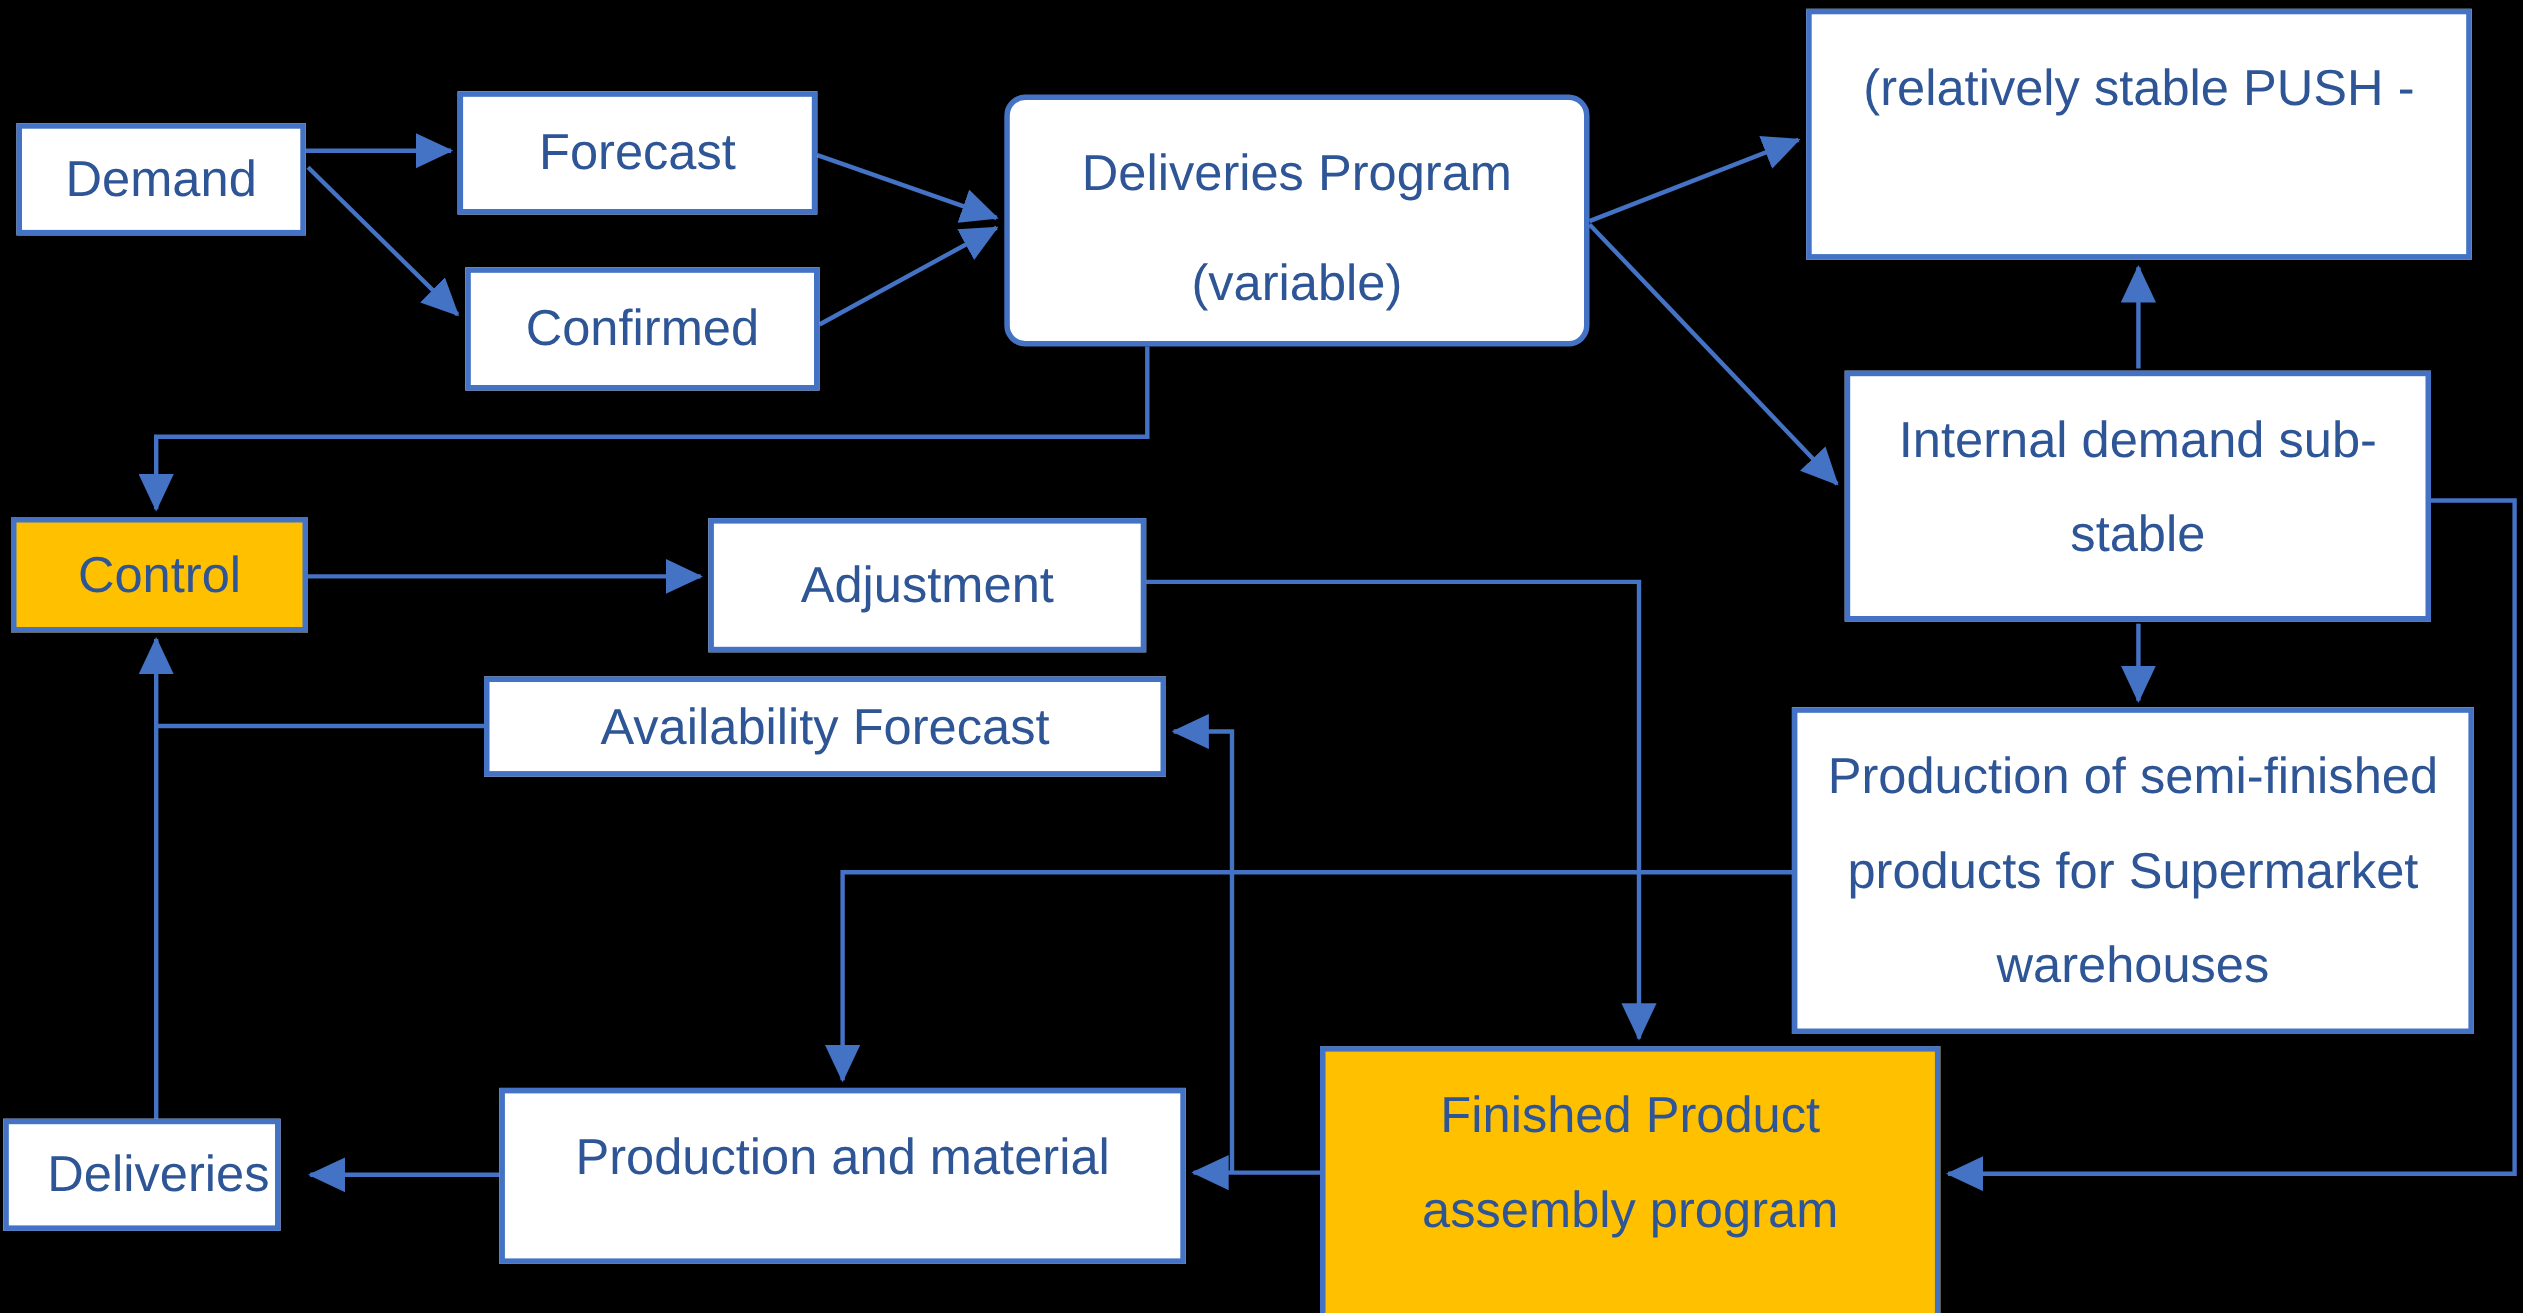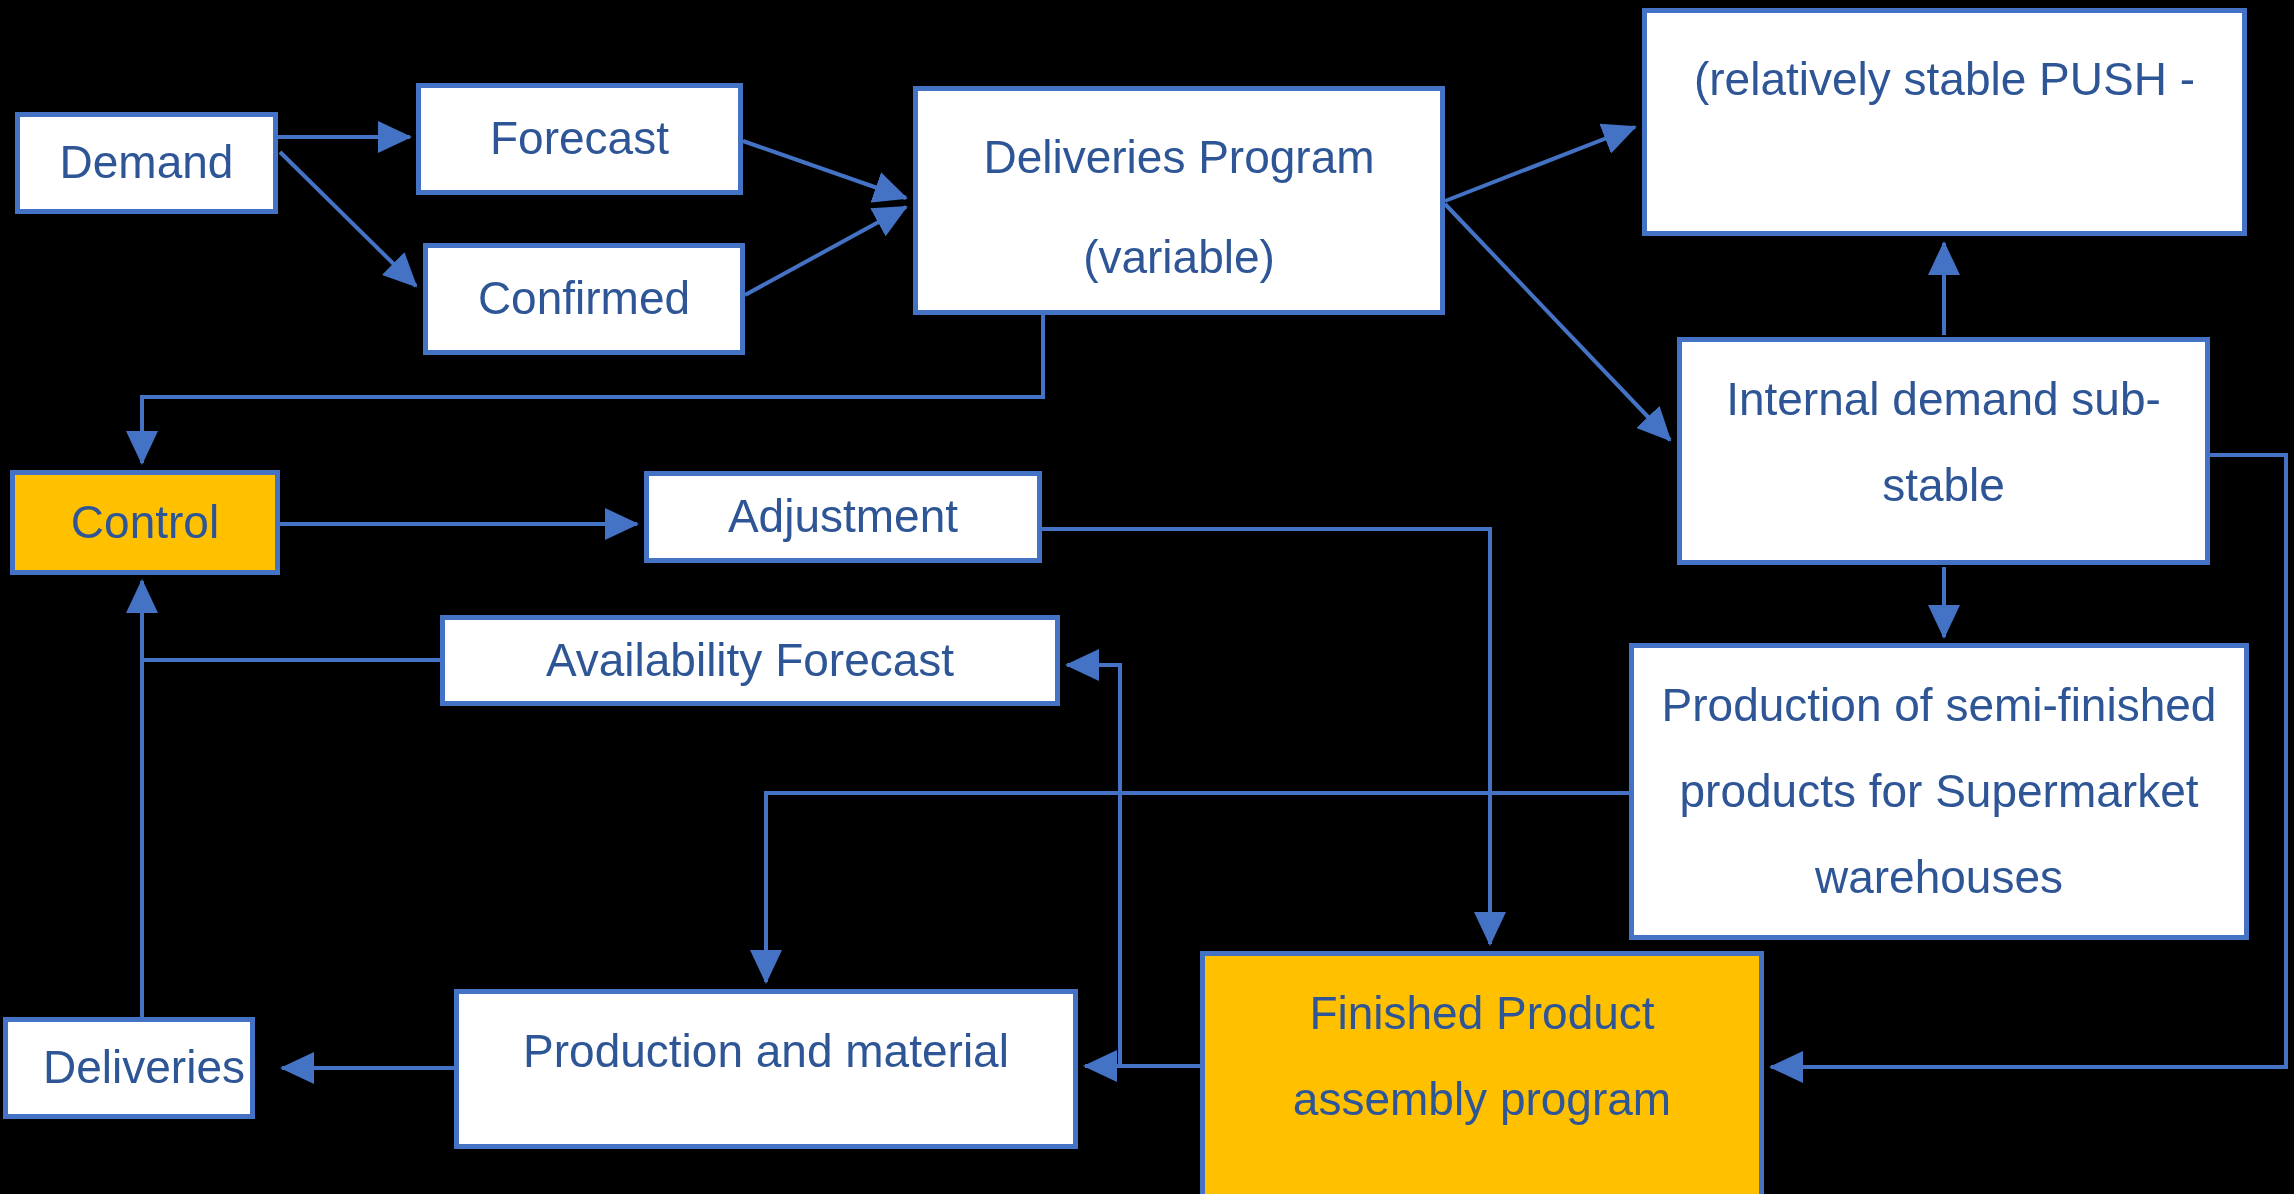--- a/index.html
+++ b/index.html
@@ -72,35 +72,35 @@
   <div id="node-layer">
       <div class="node layout-center" style="left: 15px; top: 88px; width: 263px; height: 102px; margin-top: 24px;">
         <span>Demand</span>
       </div>
       <div class="node layout-center" style="left: 416px; top: 83px; width: 327px; height: 112px;">
         <span>Forecast</span>
       </div>
       <div class="node layout-center" style="left: 423px; top: 243px; width: 322px; height: 112px;">
         <span>Confirmed</span>
       </div>
-      <div class="node layout-spread" style="left: 913px; top: 86px; width: 532px; height: 229px;">
+      <div class="node layout-spread" style="left: 913px; top: 86px; width: 532px; height: 229px; border-radius: 19px;">
         <span>Deliveries Program</span>
         <span>(variable)</span>
       </div>
       <div class="node layout-spread" style="left: 1642px; top: 8px; width: 605px; height: 228px;">
         <span>(relatively stable PUSH -</span>
       </div>
       <div class="node layout-top" style="left: 1677px; top: 337px; width: 533px; height: 228px;">
         <span>Internal demand sub-</span>
         <span>stable</span>
       </div>
       <div class="node accent layout-center" style="left: 10px; top: 470px; width: 270px; height: 105px;">
         <span>Control</span>
       </div>
-      <div class="node layout-center" style="left: 644px; top: 471px; width: 398px; height: 92px;">
+      <div class="node layout-center" style="left: 644px; top: 471px; width: 398px; height: 122px;">
         <span>Adjustment</span>
       </div>
       <div class="node layout-center" style="left: 440px; top: 615px; width: 620px; height: 91px;">
         <span>Availability Forecast</span>
       </div>
       <div class="node layout-top" style="left: 1629px; top: 643px; width: 620px; height: 297px;">
         <span>Production of semi-finished</span>
         <span>products for Supermarket</span>
         <span>warehouses</span>
       </div>

